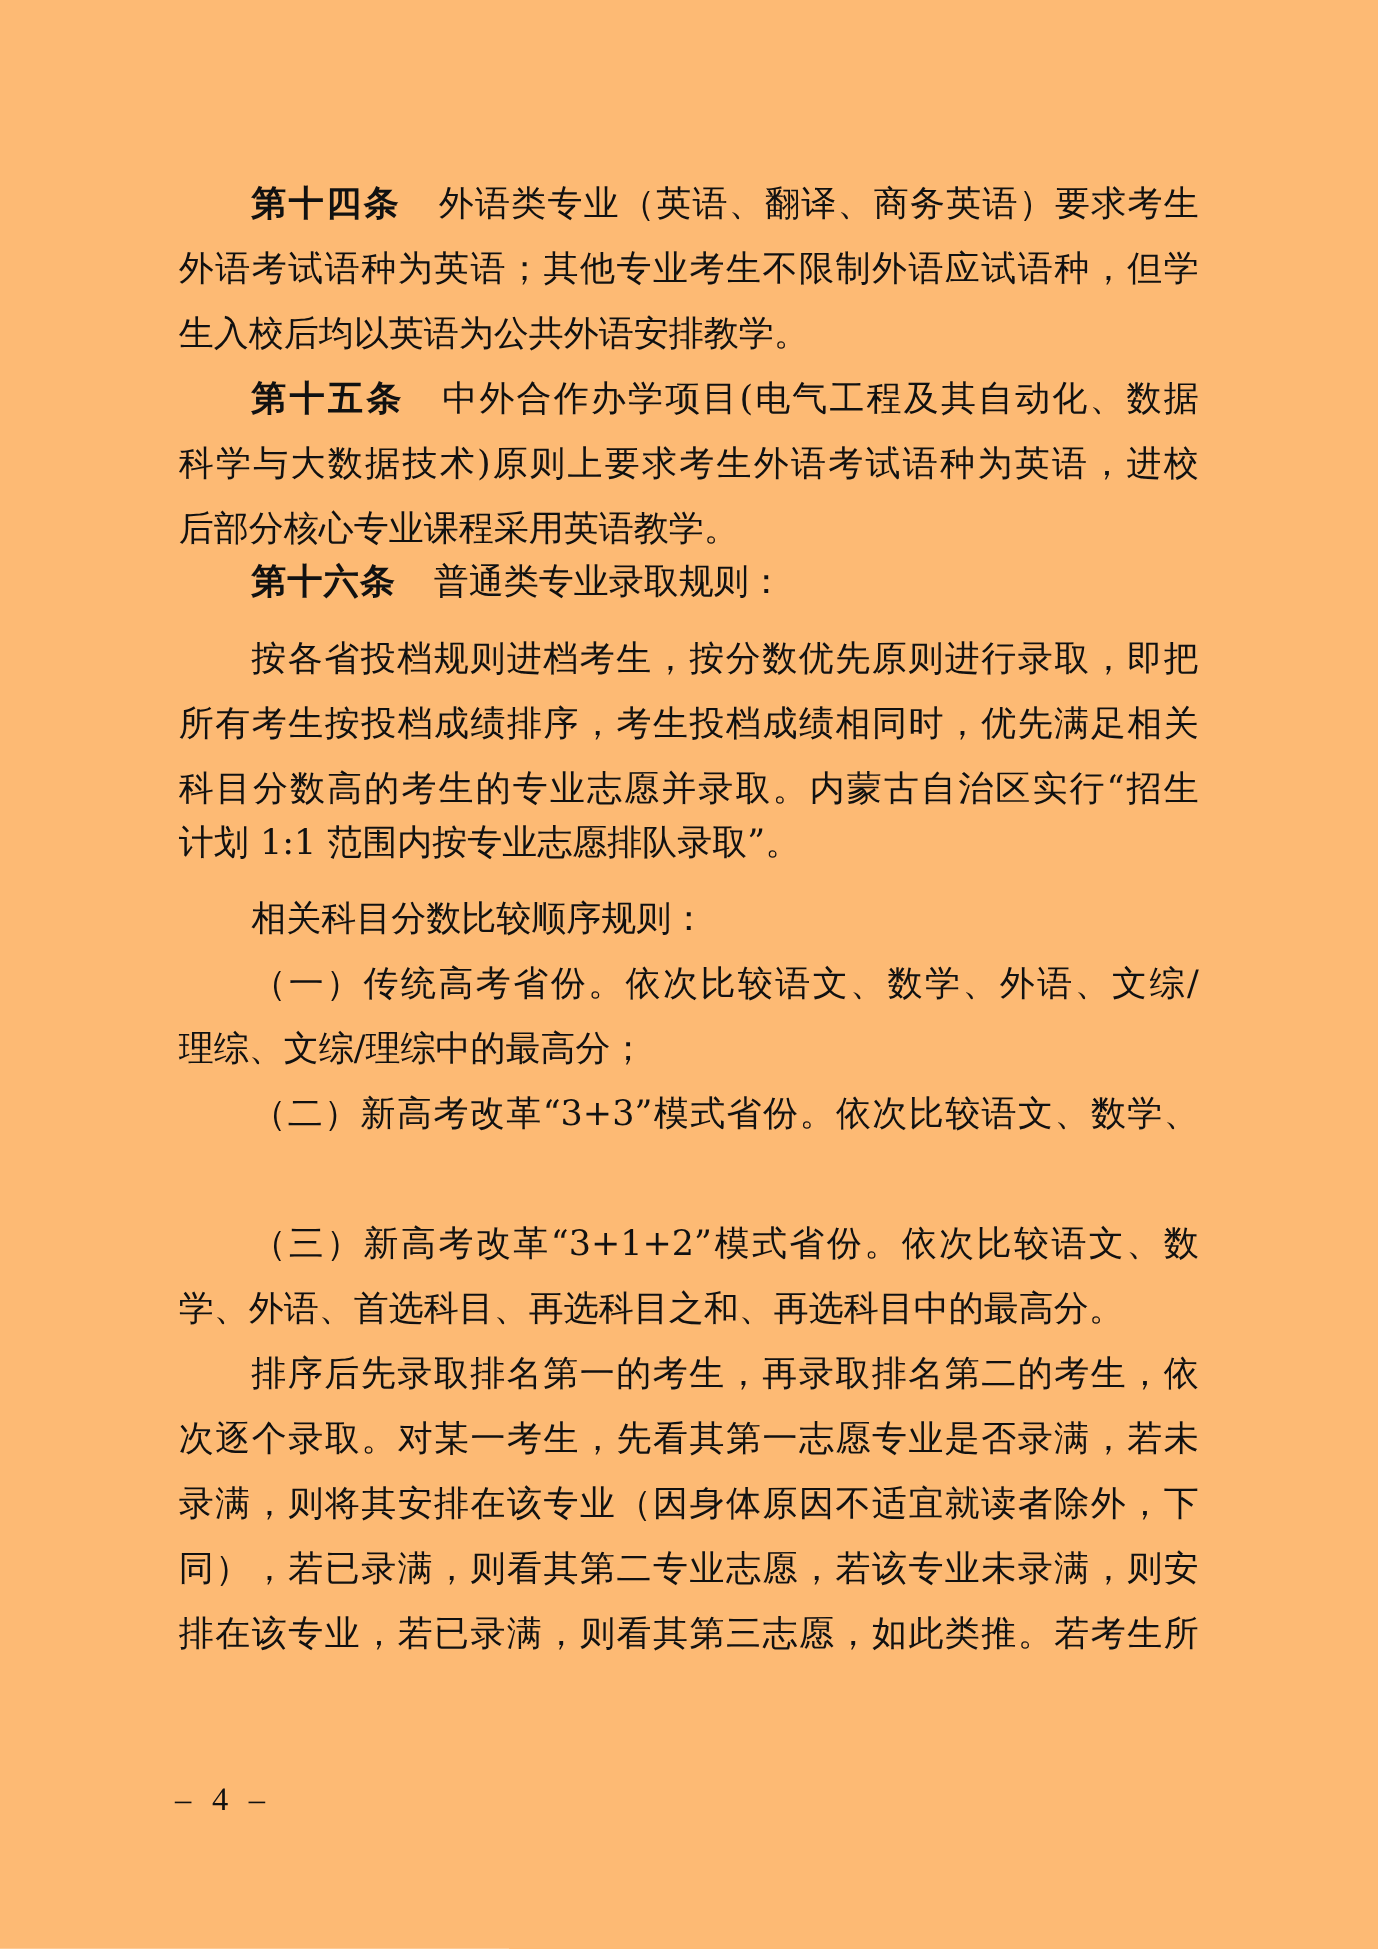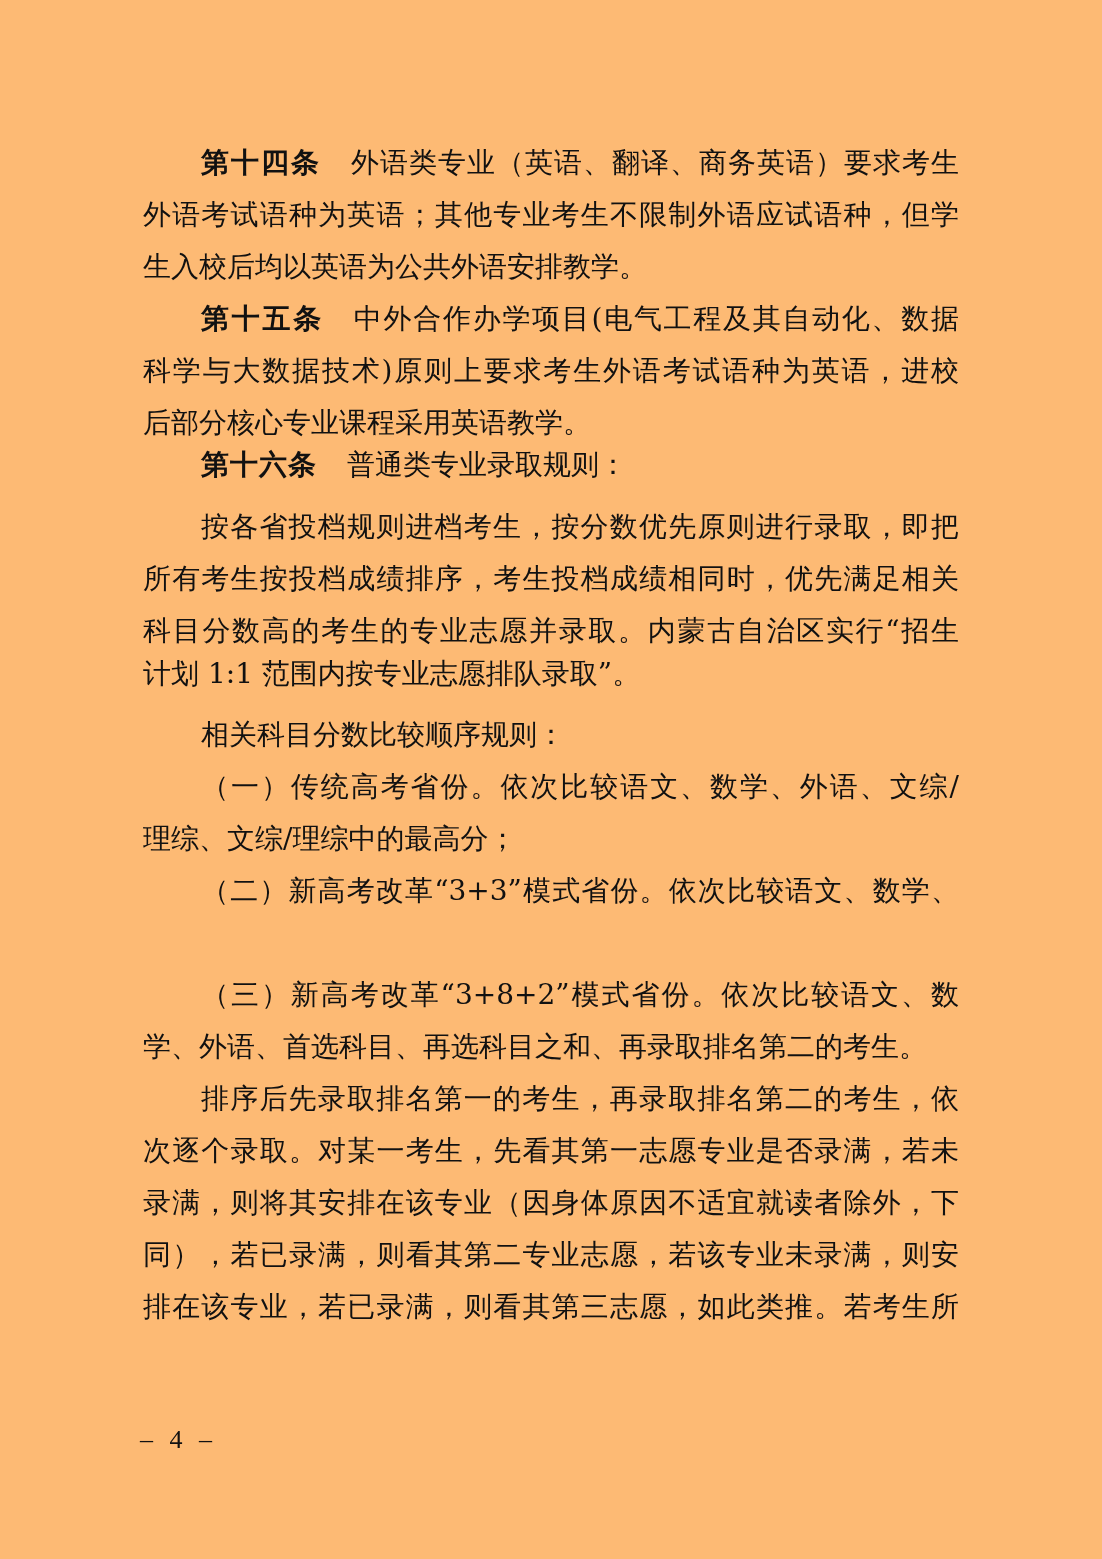--- a/index.html
+++ b/index.html
@@ -43,22 +43,22 @@
   <div class="line" style="top:559px">所有考生按投档成绩排序，考生投档成绩相同时，优先满足相关</div>
   <div class="line last" style="top:654px">计划 1:1 范围内按专业志愿排队录取”。</div>
 
   <div class="line indent last" style="top:715px">相关科目分数比较顺序规则：</div>
 
   <div class="line indent2" style="top:767px">（一）传统高考省份。依次比较语文、数学、外语、文综/</div>
   <div class="line last" style="top:819px">理综、文综/理综中的最高分；</div>
 
   <div class="line indent2" style="top:871px">（二）新高考改革“3+3”模式省份。依次比较语文、数学、</div>
 
-  <div class="line indent2" style="top:975px">（三）新高考改革“3+8+2”模式省份。依次比较语文、数</div>
-  <div class="line last" style="top:1027px">学、外语、首选科目、再选科目之和、再录取排名第二的考生。</div>
+  <div class="line indent2" style="top:975px">（三）新高考改革“3+1+2”模式省份。依次比较语文、数</div>
+  <div class="line last" style="top:1027px">学、外语、首选科目、再选科目之和、再选科目中的最高分。</div>
 
   <div class="line indent" style="top:1079px">排序后先录取排名第一的考生，再录取排名第二的考生，依</div>
   <div class="line" style="top:1131px">次逐个录取。对某一考生，先看其第一志愿专业是否录满，若未</div>
   <div class="line" style="top:1183px">录满，则将其安排在该专业（因身体原因不适宜就读者除外，下</div>
   <div class="line" style="top:1235px">同），若已录满，则看其第二专业志愿，若该专业未录满，则安</div>
   <div class="line" style="top:1287px">排在该专业，若已录满，则看其第三志愿，如此类推。若考生所</div>
 
   <div class="footer">
     <span>–</span>
     <span style="margin:0 10px">4</span>

